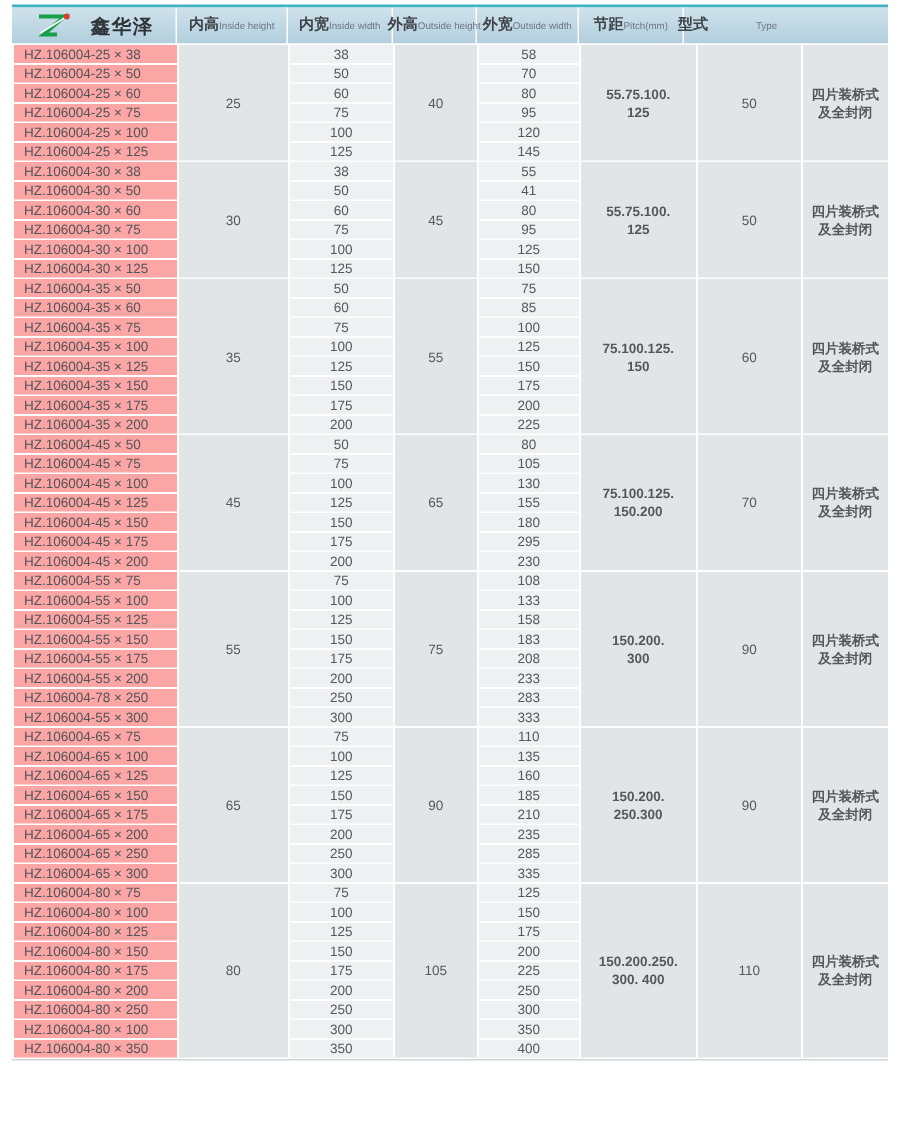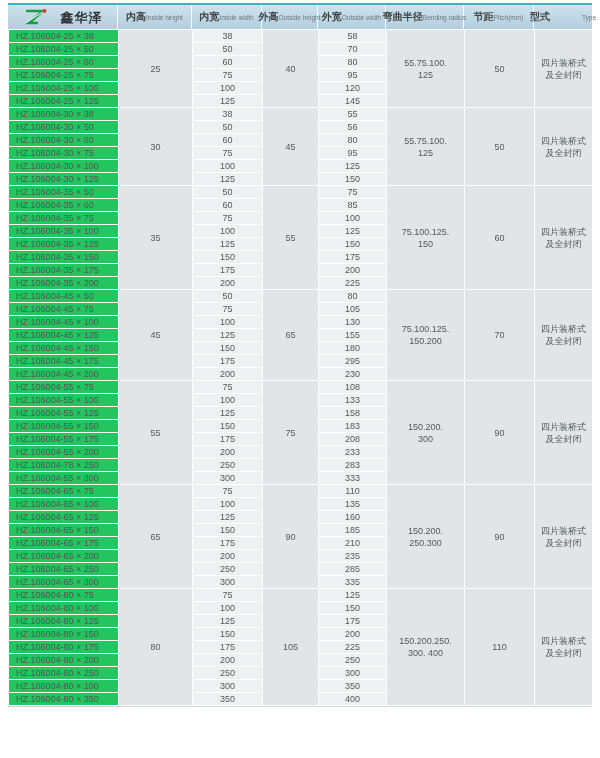--- a/index.html
+++ b/index.html
@@ -25,24 +25,24 @@
   
   .w0{width:110px}.w1{width:74px}.w2{width:70px}.w3{width:56px}
   .w4{width:68px}.w5{width:78px}.w6{width:70px}.w7{width:58px}
   
   table{border-collapse:collapse;width:584px;table-layout:fixed;}
   td{
     box-sizing:border-box;border:1px solid #fdfefe;height:12.9px;
     font-size:9px;color:#54585b;text-align:center;padding:0;line-height:12px;
     overflow:hidden;white-space:nowrap;
   }
-  td.c-model{background:#22c55e;text-align:left;padding-left:7px;color:#515558;}
+  td.c-model{background:#fca5a5;text-align:left;padding-left:7px;color:#515558;}
   td.c-val{background:#eef0f2;}
   td.c-merged{background:#e1e5e8;}
-  td.c-merged div{line-height:12px;}
+  td.c-merged div{line-height:12px;font-weight:bold;}
   .tblwrap{border-bottom:1px solid #ccd5db;}
 </style>
 </head>
 <body>
 
 <div class="sheet">
   <div class="topline"></div>
 
   <div class="thead">
     <div class="th brand w0">
@@ -62,24 +62,20 @@
       <span class="en">Inside width</span>
     </div>
     <div class="th w3">
       <span class="cn">外高</span>
       <span class="en">Outside height</span>
     </div>
     <div class="th w4">
       <span class="cn">外宽</span>
       <span class="en">Outside width</span>
     </div>
-    <div class="th w5">
-      <span class="cn">弯曲半径</span>
-      <span class="en">Bending radius</span>
-    </div>
     <div class="th w6">
       <span class="cn">节距</span>
       <span class="en">Pitch(mm)</span>
     </div>
     <div class="th w7">
       <span class="cn">型式</span>
       <span class="en">Type</span>
     </div>
   </div>
 
@@ -149,21 +145,21 @@
             </td>
             <td class="c-merged" rowspan="6">50</td>
             <td class="c-merged" rowspan="6">
               <div>四片装桥式</div>
               <div>及全封闭</div>
             </td>
           </tr>
           <tr>
             <td class="c-model">HZ.106004-30 × 50</td>
             <td class="c-val">50</td>
-            <td class="c-val">56</td>
+            <td class="c-val">41</td>
           </tr>
           <tr>
             <td class="c-model">HZ.106004-30 × 60</td>
             <td class="c-val">60</td>
             <td class="c-val">80</td>
           </tr>
           <tr>
             <td class="c-model">HZ.106004-30 × 75</td>
             <td class="c-val">75</td>
             <td class="c-val">95</td>

